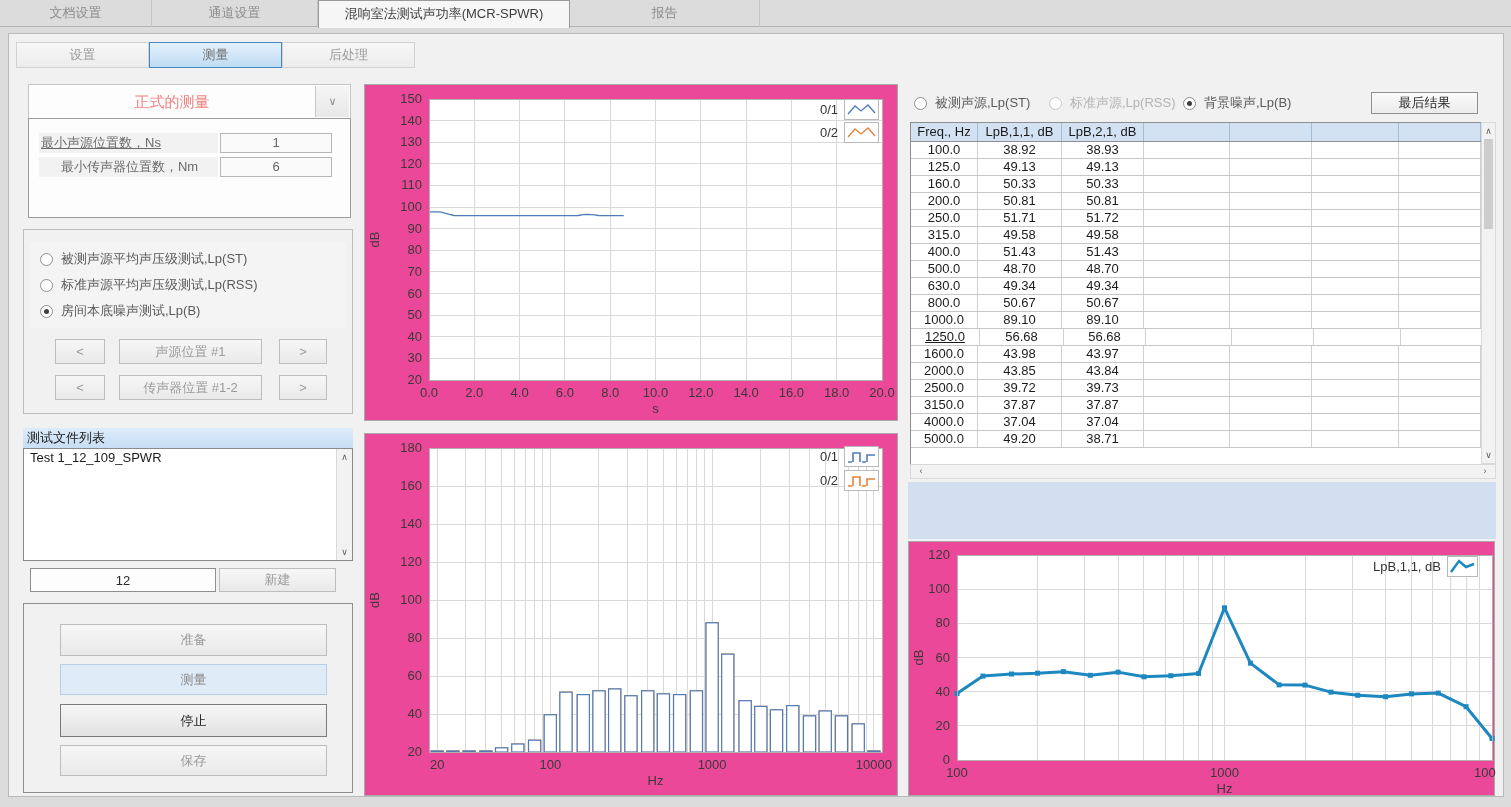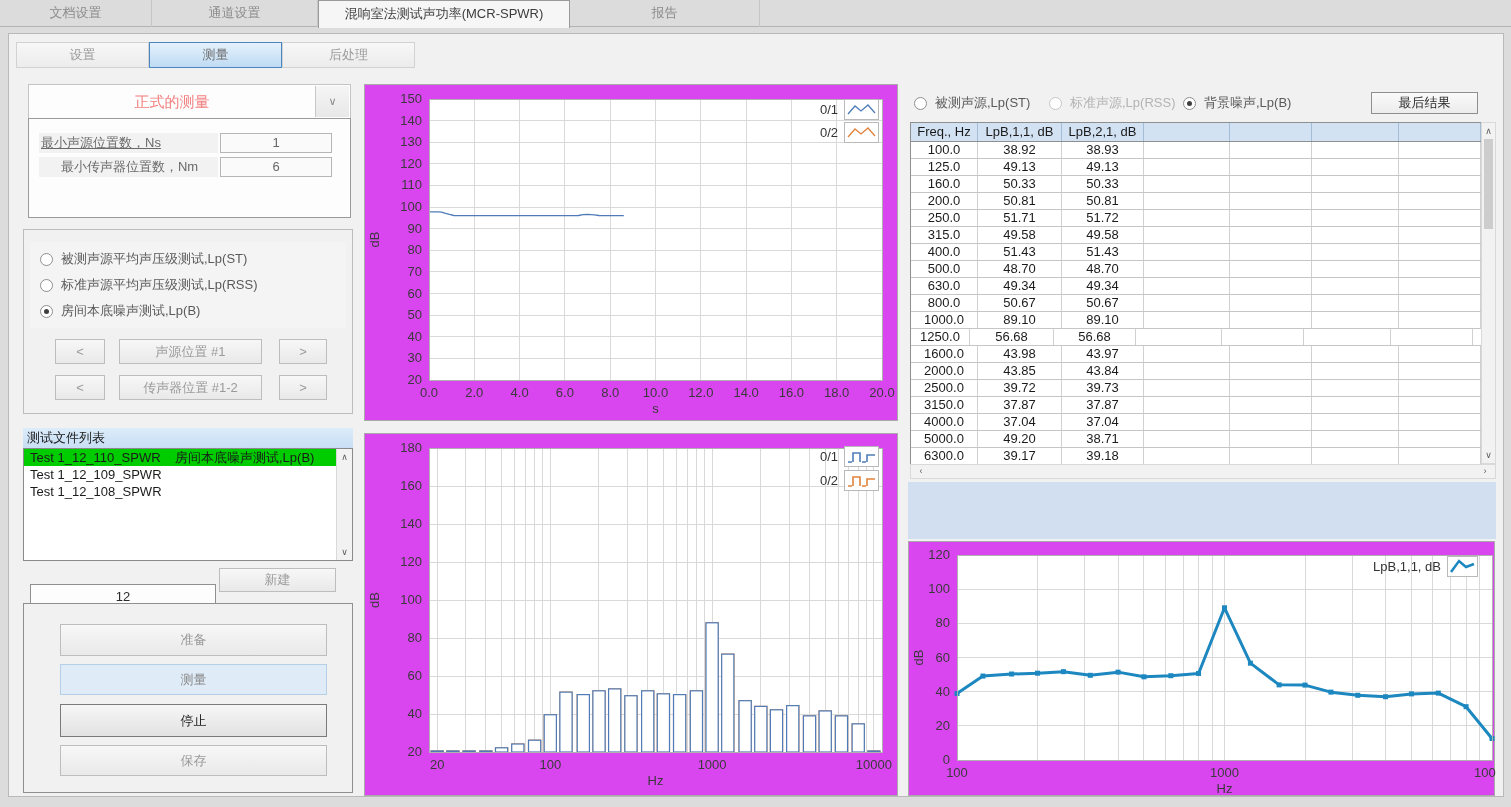--- a/index.html
+++ b/index.html
@@ -40,21 +40,21 @@
   .fl-header{position:absolute;box-sizing:border-box;height:20px;line-height:20px;padding-left:4px;font-size:13px;color:#222;
              background:linear-gradient(#dcecfb,#c8def4);}
   .fl-list{position:absolute;box-sizing:border-box;background:#fff;border:1px solid #8a8a8a;overflow:hidden;}
   .fl-item{height:17px;line-height:17px;font-size:13px;color:#1b1b1b;padding-left:6px;white-space:pre;margin-right:16px;}
   .fl-item.sel{background:#00cc00;}
   
   .sb{position:absolute;background:#f2f2f2;box-sizing:border-box;}
   .sb .ar{position:absolute;color:#5a5a5a;font-size:9px;width:100%;text-align:center;line-height:14px;}
   .sbh .ar{width:16px;height:14px;line-height:13px;}
   
-  .chart-panel{position:absolute;box-sizing:border-box;background:#d946ef;border:1px solid #a9a9a9;}
+  .chart-panel{position:absolute;box-sizing:border-box;background:#ec4899;border:1px solid #a9a9a9;}
   .leg{position:absolute;display:flex;align-items:center;gap:6px;font-size:13px;color:#333;}
   .leg-box{box-sizing:border-box;width:35px;height:21px;background:#fff;border:1px solid #b9b9b9;display:flex;align-items:center;justify-content:center;flex:none;}
   
   .grid{position:absolute;box-sizing:border-box;background:#fff;border:1px solid #8f8f8f;overflow:hidden;}
   .t-head{display:flex;height:19px;background:#d3e2f3;border-bottom:1px solid #8f8f8f;box-sizing:border-box;}
   .t-hcell{box-sizing:border-box;font-size:13px;color:#1a1a1a;text-align:center;line-height:18px;border-right:1px solid #a4bdd6;flex:none;}
   .t-row{display:flex;height:17px;border-bottom:1px solid #c6c6c6;box-sizing:border-box;}
   .t-cell{box-sizing:border-box;font-size:13px;color:#1b1b1b;text-align:center;line-height:16px;border-right:1px solid #d0d0d0;flex:none;}
   .bluepanel{position:absolute;background:#d2dff0;}
   svg text{font-family:"Liberation Sans","DejaVu Sans",sans-serif;}
@@ -107,29 +107,27 @@
       <div class="btn" style="left:31px;top:109px;width:50px;height:25px;">&lt;</div>
       <div class="btn" style="left:95px;top:109px;width:143px;height:25px;">声源位置 #1</div>
       <div class="btn" style="left:255px;top:109px;width:48px;height:25px;">&gt;</div>
       <div class="btn" style="left:31px;top:145px;width:50px;height:25px;">&lt;</div>
       <div class="btn" style="left:95px;top:145px;width:143px;height:25px;">传声器位置 #1-2</div>
       <div class="btn" style="left:255px;top:145px;width:48px;height:25px;">&gt;</div>
     </div>
 
     <div class="fl-header" style="left:14px;top:394px;width:330px;">测试文件列表</div>
     <div class="fl-list" style="left:14px;top:414px;width:330px;height:113px;">
-      <div class="fl-item sel">Test 1_12_110_SPWR    房间本底噪声测试,Lp(B)</div>
         <div class="fl-item">Test 1_12_109_SPWR</div>
-        <div class="fl-item">Test 1_12_108_SPWR</div>
         <div class="sb" style="right:0;top:0;width:16px;height:111px;border-left:1px solid #d9d9d9;">
         <div class="ar" style="top:1px;">∧</div>
         <div class="ar" style="bottom:1px;">∨</div>
       </div>
     </div>
-    <div class="btn" style="left:21px;top:534px;width:186px;height:24px;background:#fdfdfd;border:1px solid #8f8f8f;color:#2a2a2a;margin-top:16px;">12</div>
+    <div class="btn" style="left:21px;top:534px;width:186px;height:24px;background:#fdfdfd;border:1px solid #8f8f8f;color:#2a2a2a;">12</div>
     <div class="btn" style="left:210px;top:534px;width:117px;height:24px;">新建</div>
 
     <div class="box" style="left:14px;top:569px;width:330px;height:190px;background:#f1f1f1;border-color:#8f8f8f;">
       <div class="btn" style="left:36px;top:20px;width:267px;height:32px;">准备</div>
       <div class="btn hilite" style="left:36px;top:60px;width:267px;height:31px;">测量</div>
       <div class="btn" style="left:36px;top:141px;width:267px;height:31px;">保存</div>
       <div class="btn enabled" style="left:36px;top:100px;width:267px;height:33px;">停止</div>
     </div>
 
     <div class="chart-panel" style="left:355px;top:50px;width:534px;height:337px;">
@@ -458,21 +456,21 @@
           <div class="t-row">
             <div class="t-cell" style="width: 67px;">1000.0</div>
             <div class="t-cell" style="width: 84px;">89.10</div>
             <div class="t-cell" style="width: 82px;">89.10</div>
             <div class="t-cell" style="width: 86px;"></div>
             <div class="t-cell" style="width: 82px;"></div>
             <div class="t-cell" style="width: 87px;"></div>
             <div class="t-cell" style="width: 82px;"></div>
           </div>
           <div class="t-row">
-            <div class="t-cell" style="width: 59px;">1250.0</div>
+            <div class="t-cell" style="width: 69px; text-decoration: underline;">1250.0</div>
             <div class="t-cell" style="width: 84px;">56.68</div>
             <div class="t-cell" style="width: 82px;">56.68</div>
             <div class="t-cell" style="width: 86px;"></div>
             <div class="t-cell" style="width: 82px;"></div>
             <div class="t-cell" style="width: 87px;"></div>
             <div class="t-cell" style="width: 82px;"></div>
           </div>
           <div class="t-row">
             <div class="t-cell" style="width: 67px;">1600.0</div>
             <div class="t-cell" style="width: 84px;">43.98</div>
@@ -515,29 +513,20 @@
             <div class="t-cell" style="width: 82px;">37.04</div>
             <div class="t-cell" style="width: 86px;"></div>
             <div class="t-cell" style="width: 82px;"></div>
             <div class="t-cell" style="width: 87px;"></div>
             <div class="t-cell" style="width: 82px;"></div>
           </div>
           <div class="t-row">
             <div class="t-cell" style="width: 67px;">5000.0</div>
             <div class="t-cell" style="width: 84px;">49.20</div>
             <div class="t-cell" style="width: 82px;">38.71</div>
-            <div class="t-cell" style="width: 86px;"></div>
-            <div class="t-cell" style="width: 82px;"></div>
-            <div class="t-cell" style="width: 87px;"></div>
-            <div class="t-cell" style="width: 82px;"></div>
-          </div>
-          <div class="t-row">
-            <div class="t-cell" style="width: 67px;">6300.0</div>
-            <div class="t-cell" style="width: 84px;">39.17</div>
-            <div class="t-cell" style="width: 82px;">39.18</div>
             <div class="t-cell" style="width: 86px;"></div>
             <div class="t-cell" style="width: 82px;"></div>
             <div class="t-cell" style="width: 87px;"></div>
             <div class="t-cell" style="width: 82px;"></div>
           </div>
         </div>
     </div>
     <div class="sb" style="left:1472px;top:88px;width:15px;height:342px;border:1px solid #d9d9d9;">
       <div class="ar" style="top:1px;">∧</div>
       <div style="position:absolute;left:2px;top:16px;width:9px;height:90px;background:#cdcdcd;"></div>

